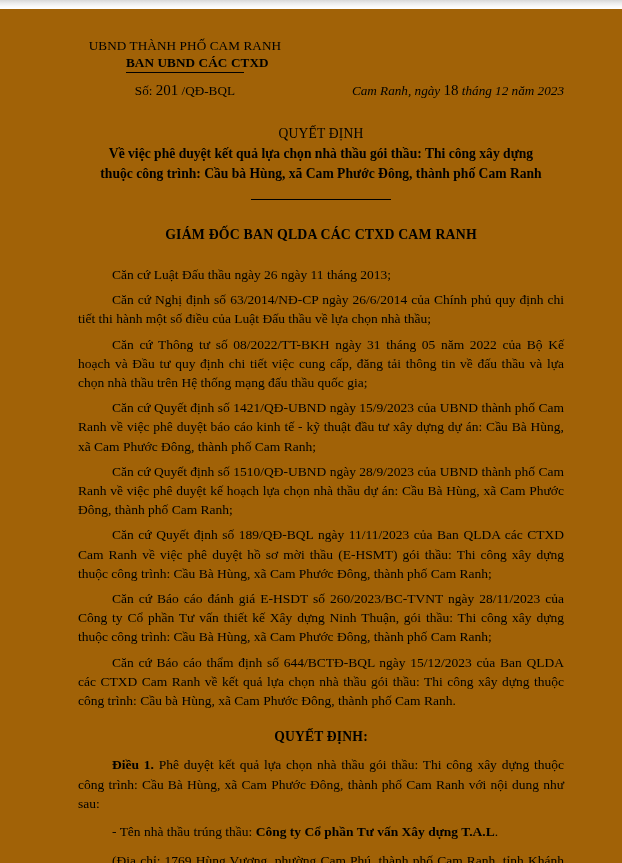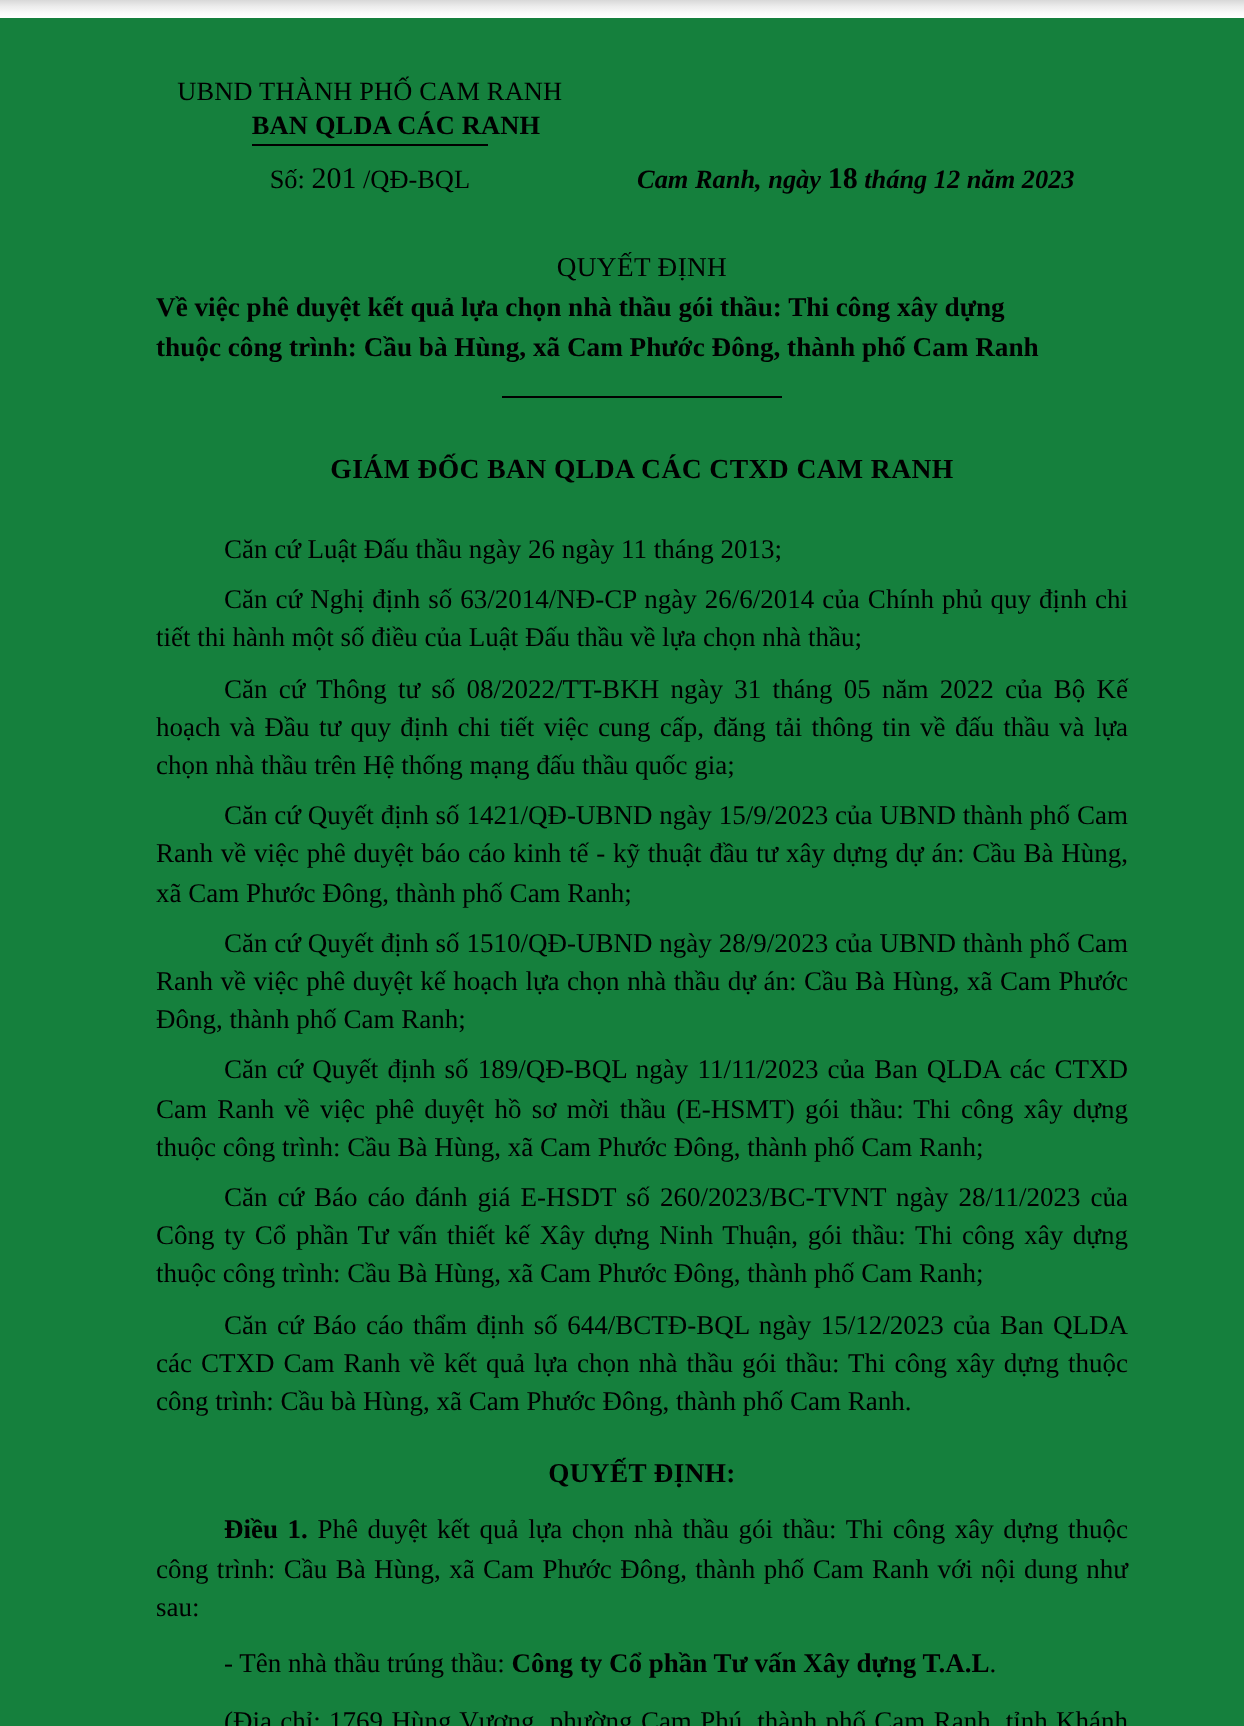--- a/index.html
+++ b/index.html
@@ -4,21 +4,21 @@
 <style>
   html, body {
     margin: 0;
     padding: 0;
     background: #ffffff;
   }
   .page {
     position: relative;
     width: 622px;
     height: 863px;
-    background: #15803d;
+    background: #a16207;
     overflow: hidden;
     font-family: "Liberation Serif", "DejaVu Serif", serif;
     color: #000000;
     box-sizing: border-box;
   }
   
   .page-top-shadow {
     position: absolute;
     top: 0; left: 0; right: 0;
     height: 9px;
@@ -85,41 +85,41 @@
     margin-top: 9px;
   }
   .subhdr-left {
     width: 44%;
     text-align: center;
     font-size: 13.2px;
     white-space: nowrap;
   }
   .subhdr-right {
     width: 56%;
-    text-align: center;
+    text-align: right;
     font-size: 13.2px;
     font-style: italic;
     white-space: nowrap;
-    font-weight: bold;
   }
   .fill-val {
     font-style: normal;
     font-size: 15px;
   }
 
   
   .deci-word {
     text-align: center;
     font-weight: normal;
     font-size: 13.6px;
     margin-top: 26px;
     line-height: 18px;
     letter-spacing: 0.2px;
   }
   .deci-sub {
+    text-align: center;
     font-weight: bold;
     font-size: 13.6px;
     line-height: 19px;
     margin-top: 1px;
   }
   .title-rule-wrap {
     text-align: center;
     margin-top: 3px;
   }
   .title-rule {
@@ -174,21 +174,21 @@
 
 <div class="page">
   <div class="page-top-shadow"></div>
 
   <div class="content">
 
     <div class="hdr">
       <div class="hdr-left">
         <div class="org-line">UBND THÀNH PHỐ CAM RANH</div>
         <div class="org-line bold">
-          <span class="ul-org">BAN QLDA CÁC RANH</span>
+          <span class="ul-org">BAN UBND CÁC CTXD</span>
         </div>
       </div>
     </div>
 
     <div class="subhdr">
       <div class="subhdr-left">
         <span>Số:</span>
         <span class="fill-val">201</span>
         <span>/QĐ-BQL</span>
       </div>

